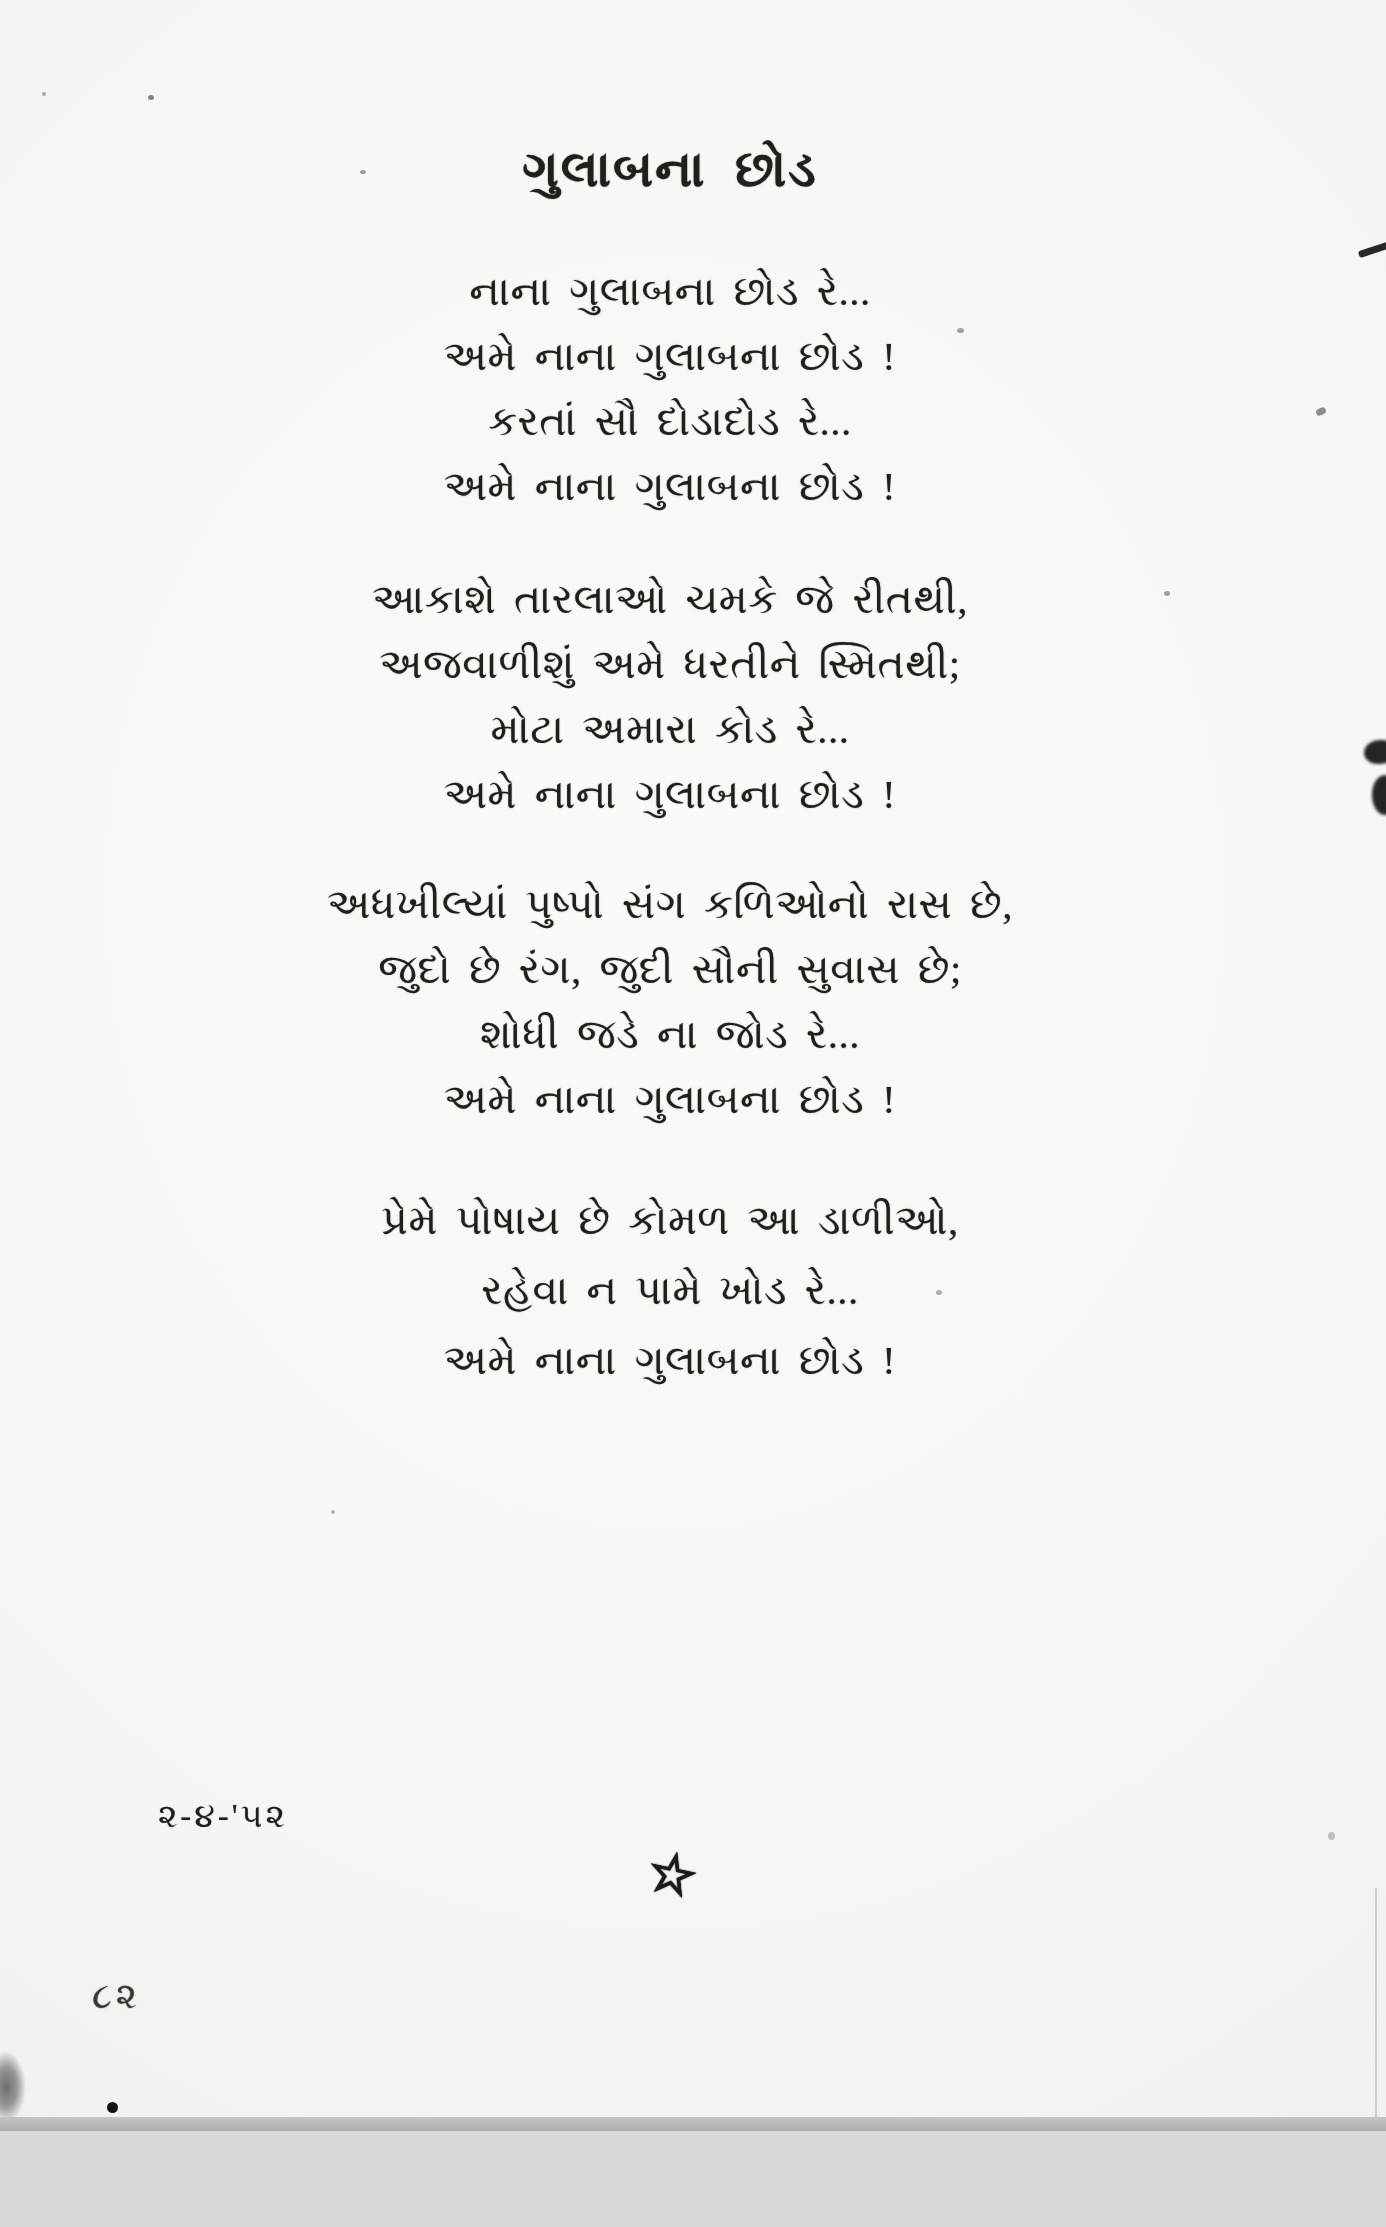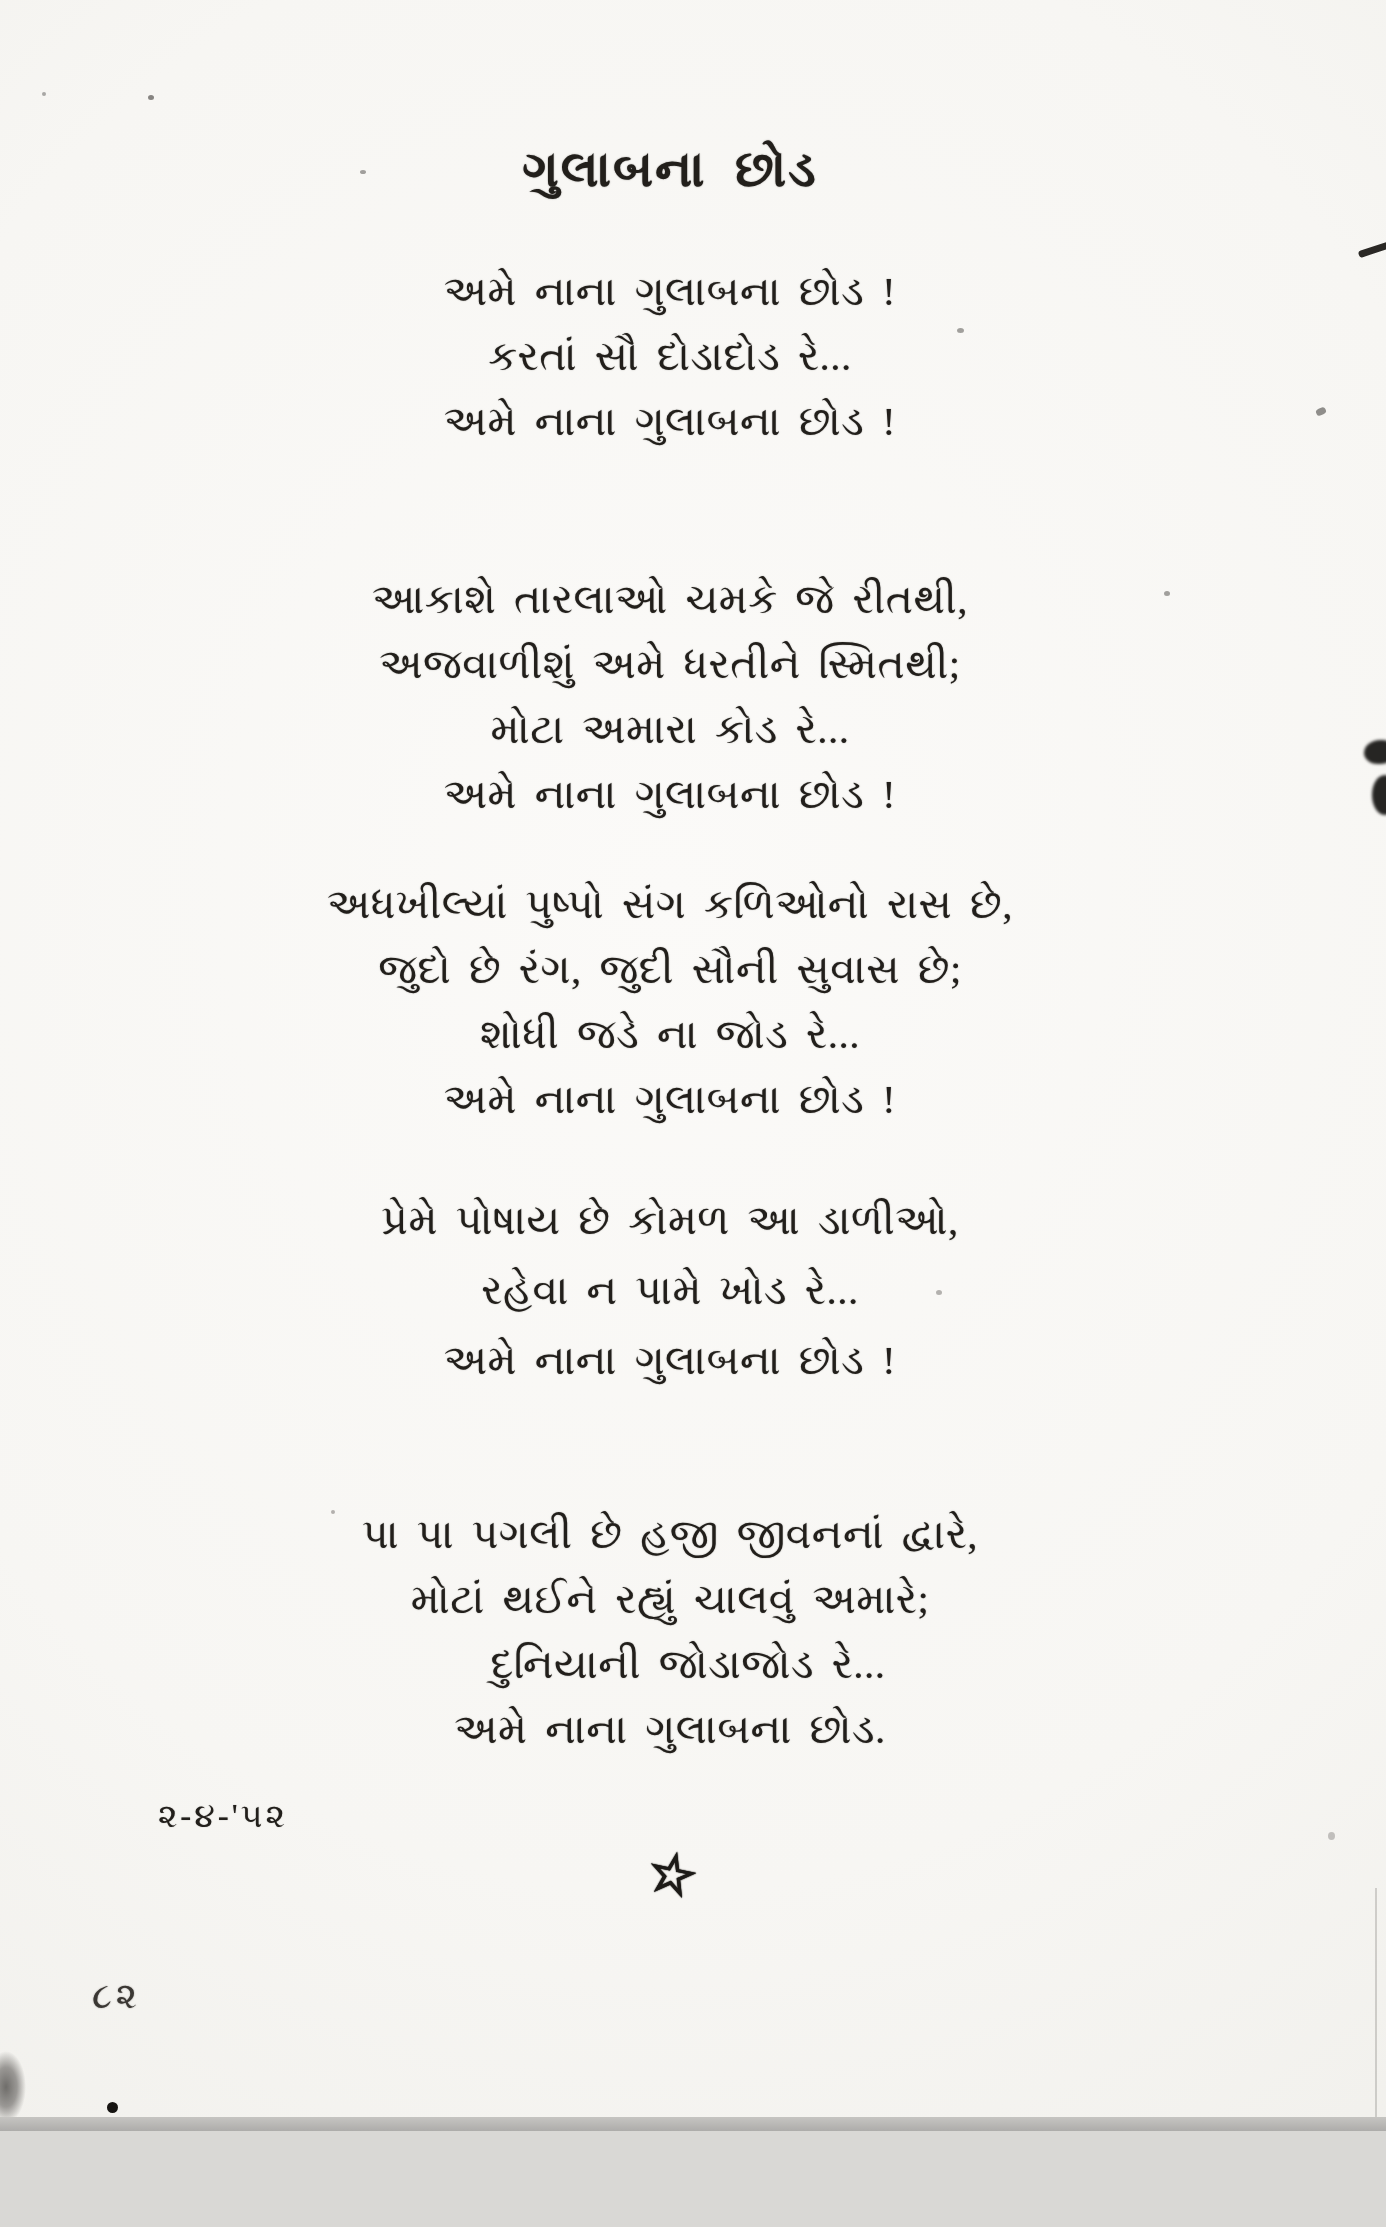--- a/index.html
+++ b/index.html
@@ -149,20 +149,21 @@
   }
 </style>
 </head>
 <body>
 
 <div class="page">
 
   <div class="poem-title">ગુલાબના છોડ</div>
 
   <div class="stanza" id="stanza-1">
+    <div class="line line-1">નાના ગુલાબના છોડ રે...</div>
     <div class="line line-2">અમે નાના ગુલાબના છોડ !</div>
     <div class="line line-3">કરતાં સૌ દોડાદોડ રે...</div>
     <div class="line line-4">અમે નાના ગુલાબના છોડ !</div>
   </div>
 
   <div class="stanza" id="stanza-2">
     <div class="line line-1">આકાશે તારલાઓ ચમકે જે રીતથી,</div>
     <div class="line line-2">અજવાળીશું અમે ધરતીને સ્મિતથી;</div>
     <div class="line line-3">મોટા અમારા કોડ રે...</div>
     <div class="line line-4">અમે નાના ગુલાબના છોડ !</div>
@@ -174,26 +175,20 @@
     <div class="line line-3">શોધી જડે ના જોડ રે...</div>
     <div class="line line-4">અમે નાના ગુલાબના છોડ !</div>
   </div>
 
   <div class="stanza" id="stanza-4">
     <div class="line line-1">પ્રેમે પોષાય છે કોમળ આ ડાળીઓ,</div>
     <div class="line line-3">રહેવા ન પામે ખોડ રે...</div>
     <div class="line line-4">અમે નાના ગુલાબના છોડ !</div>
   </div>
 
-  <div class="stanza" id="stanza-5">
-    <div class="line line-1">પા પા પગલી છે હજી જીવનનાં દ્વારે,</div>
-    <div class="line line-2">મોટાં થઈને રહ્યું ચાલવું અમારે;</div>
-    <div class="line line-3">દુનિયાની જોડાજોડ રે...</div>
-    <div class="line line-4">અમે નાના ગુલાબના છોડ.</div>
-  </div>
 
   <div class="date-annotation">૨-૪-'૫૨</div>
 
   <div class="star-ornament">☆</div>
 
   <div class="page-number">૮૨</div>
 
   <div class="ink-dot"></div>
 
   <div class="speck s1"></div>

